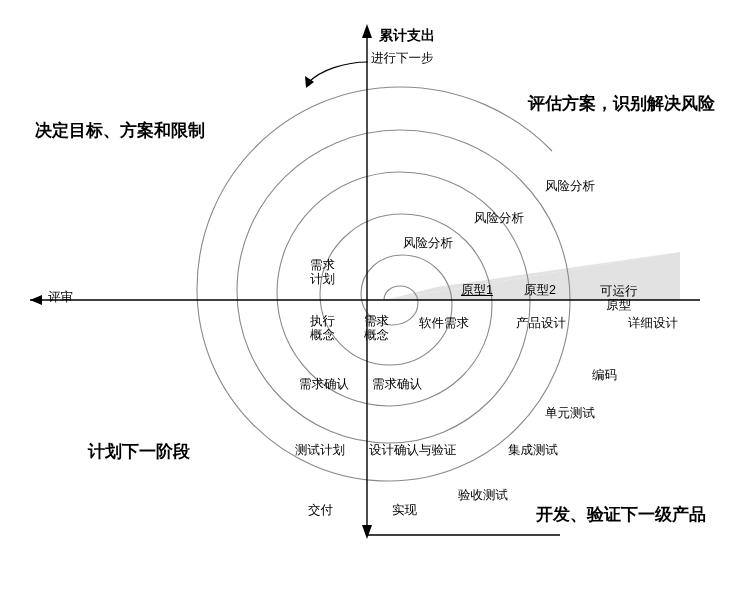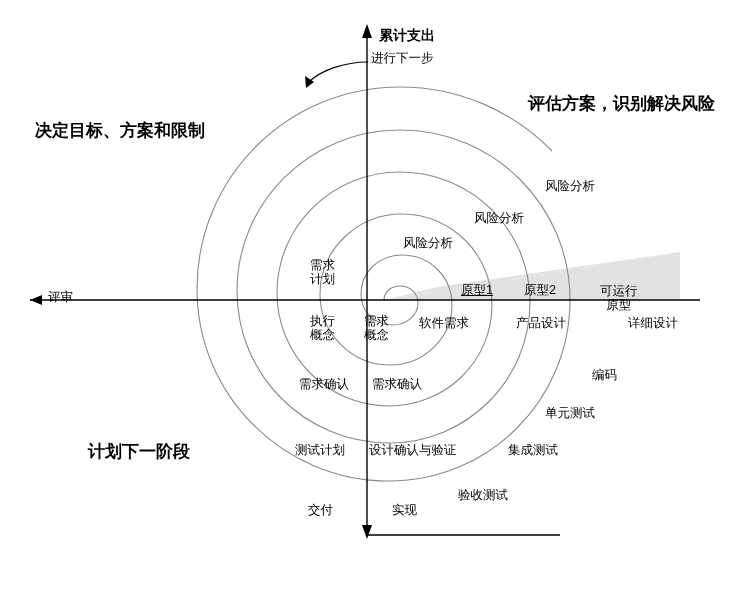--- a/index.html
+++ b/index.html
@@ -100,20 +100,21 @@
     <line x1="367" y1="535" x2="560" y2="535" stroke="#000000" stroke-width="1.4"></line>
   </svg>
 
   <div class="lbl axis-label" style="left:379px; top:27px;">累计支出</div>
   <div class="lbl axis-sub" style="left:371px; top:51px;">进行下一步</div>
   <div class="lbl small" style="left:48px; top:284px;margin-top:6px;">评审</div>
 
   <div class="lbl quad-label" style="left:35px; top:120px;">决定目标、方案和限制</div>
   <div class="lbl quad-label" style="left:528px; top:93px;">评估方案，识别解决风险</div>
   <div class="lbl quad-label" style="left:88px; top:441px;">计划下一阶段</div>
+  <div class="lbl quad-label" style="left:536px; top:504px;">开发、验证下一级产品</div>
 
   <div class="lbl cell" style="left:403px; top:236px;">风险分析</div>
   <div class="lbl cell" style="left:474px; top:211px;">风险分析</div>
   <div class="lbl cell" style="left:545px; top:179px;">风险分析</div>
 
   <div class="lbl cell" style="left:461px; top:283px;text-decoration:underline;">原型1</div>
   <div class="lbl cell" style="left:524px; top:283px;">原型2</div>
   <div class="lbl cell two-line" style="left:600px; top:284px; text-align:center;">
     <div>可运行</div>
     <div>原型</div>

